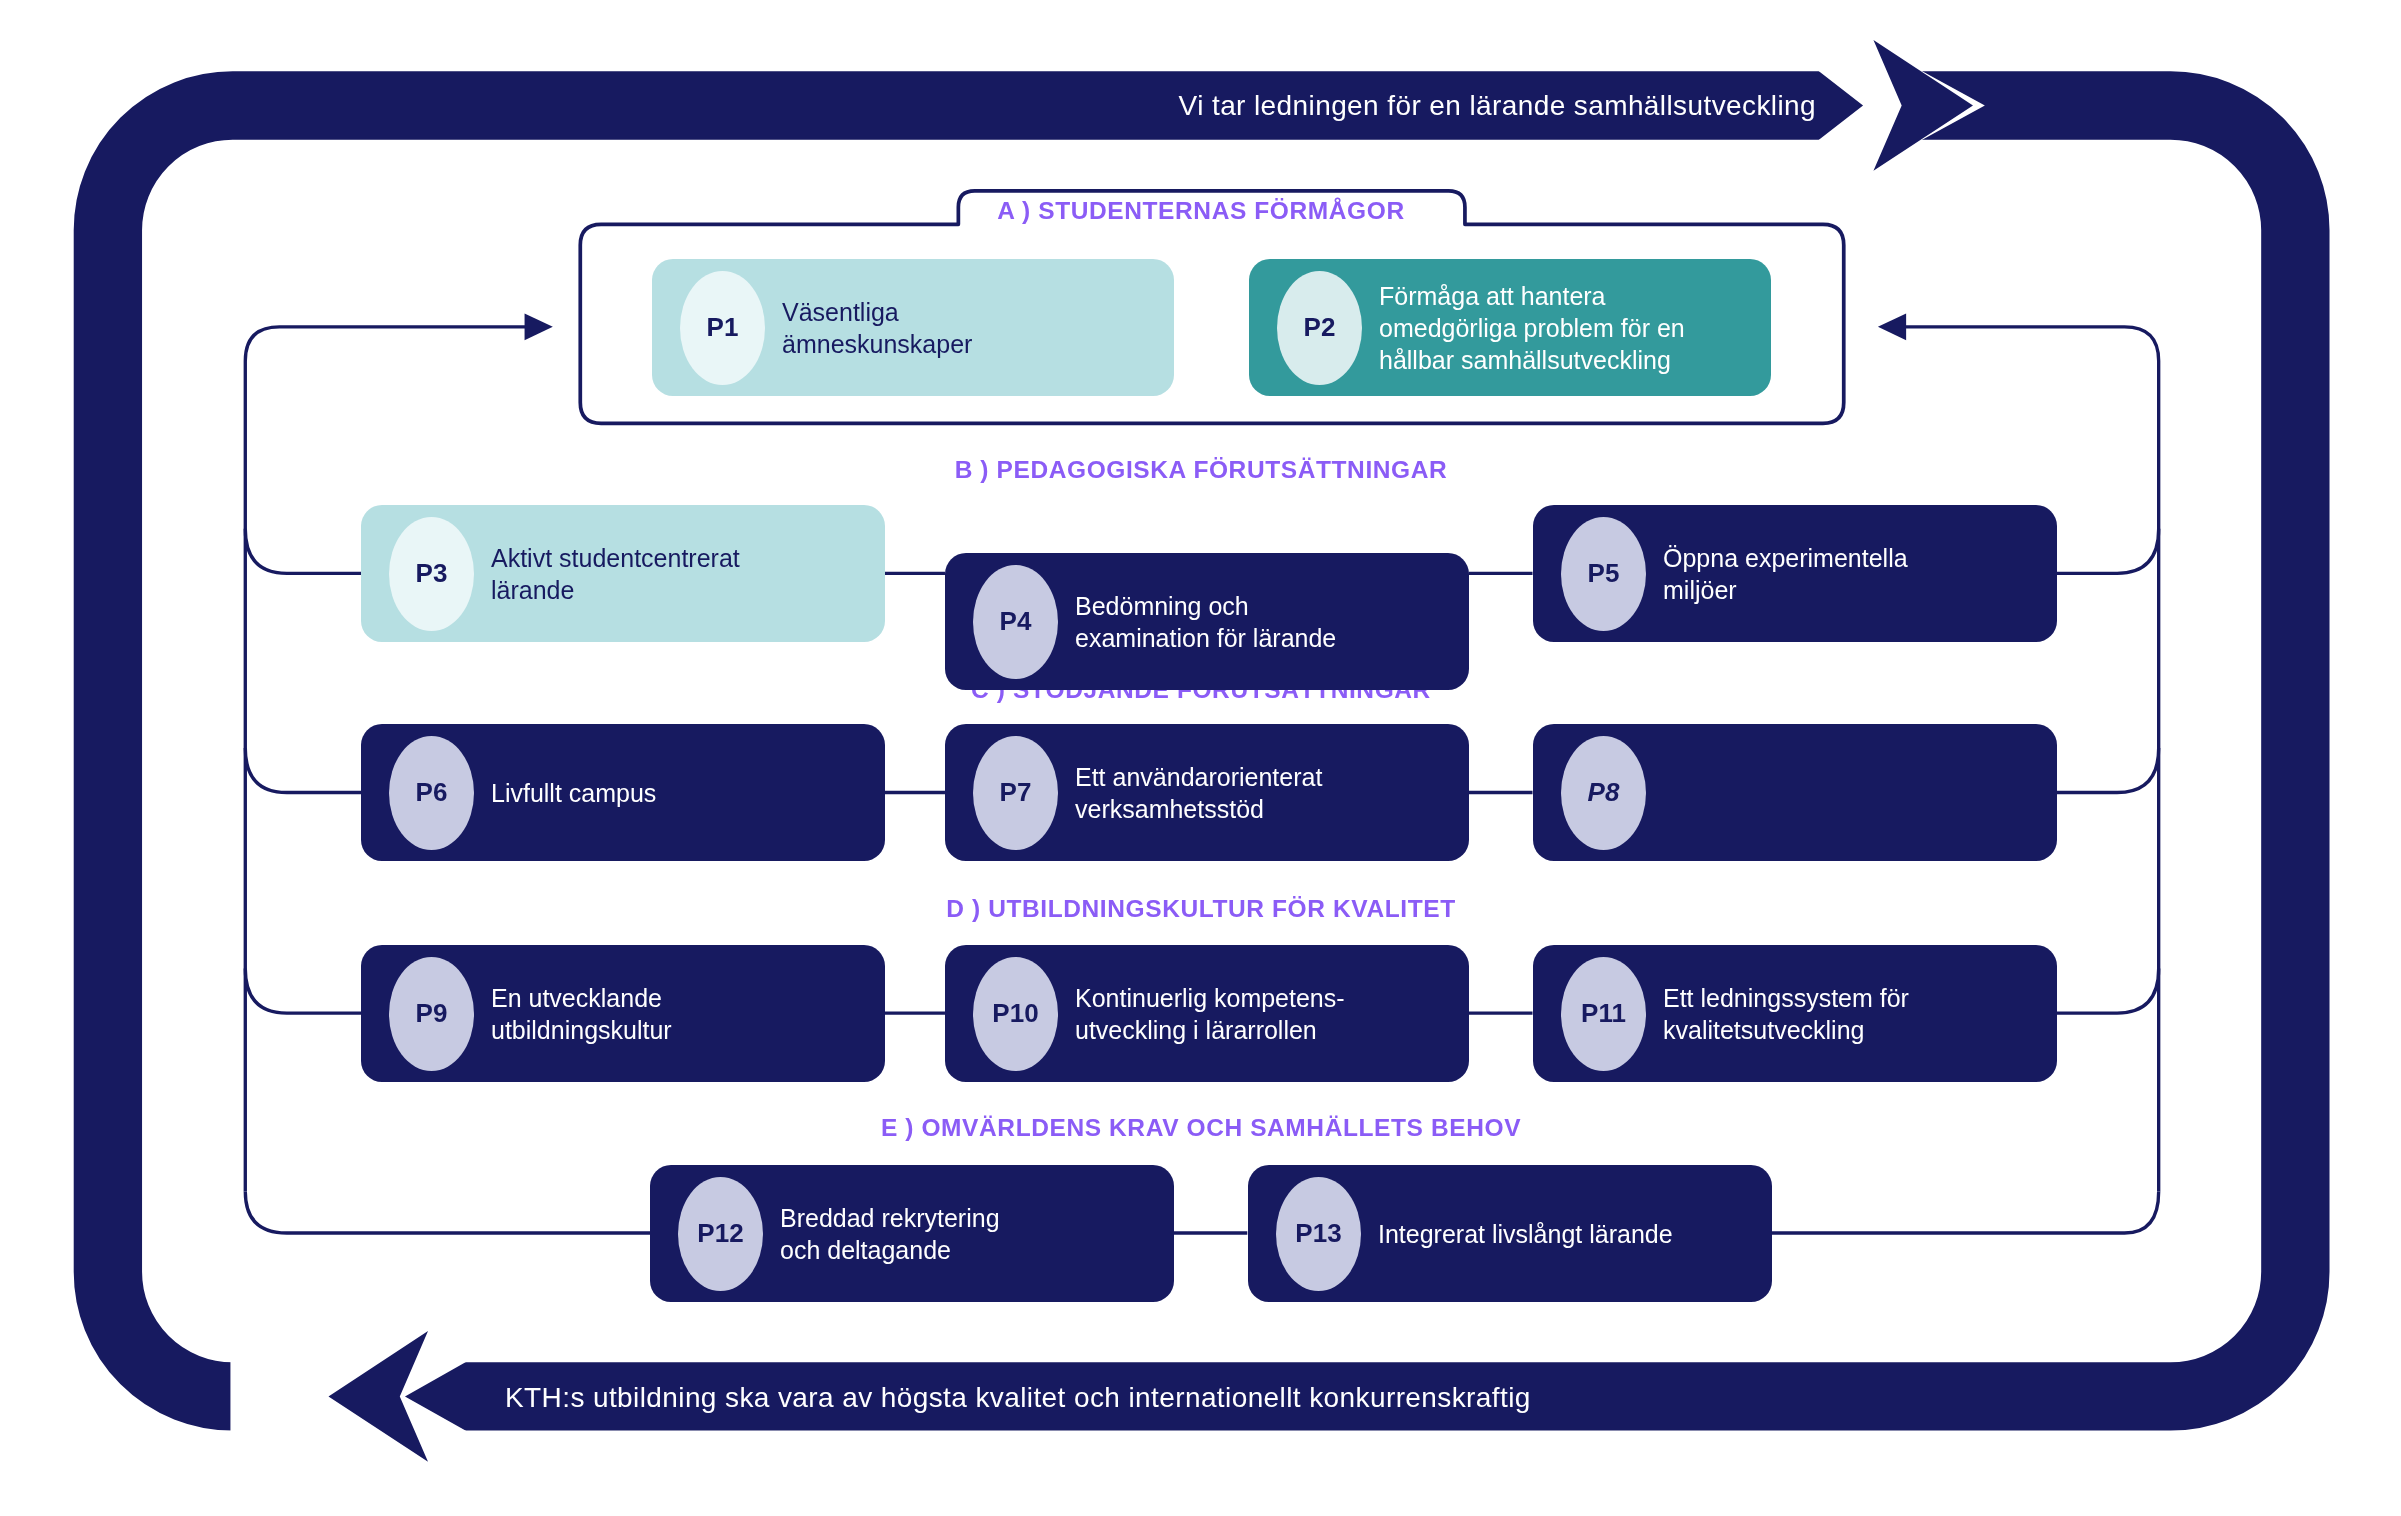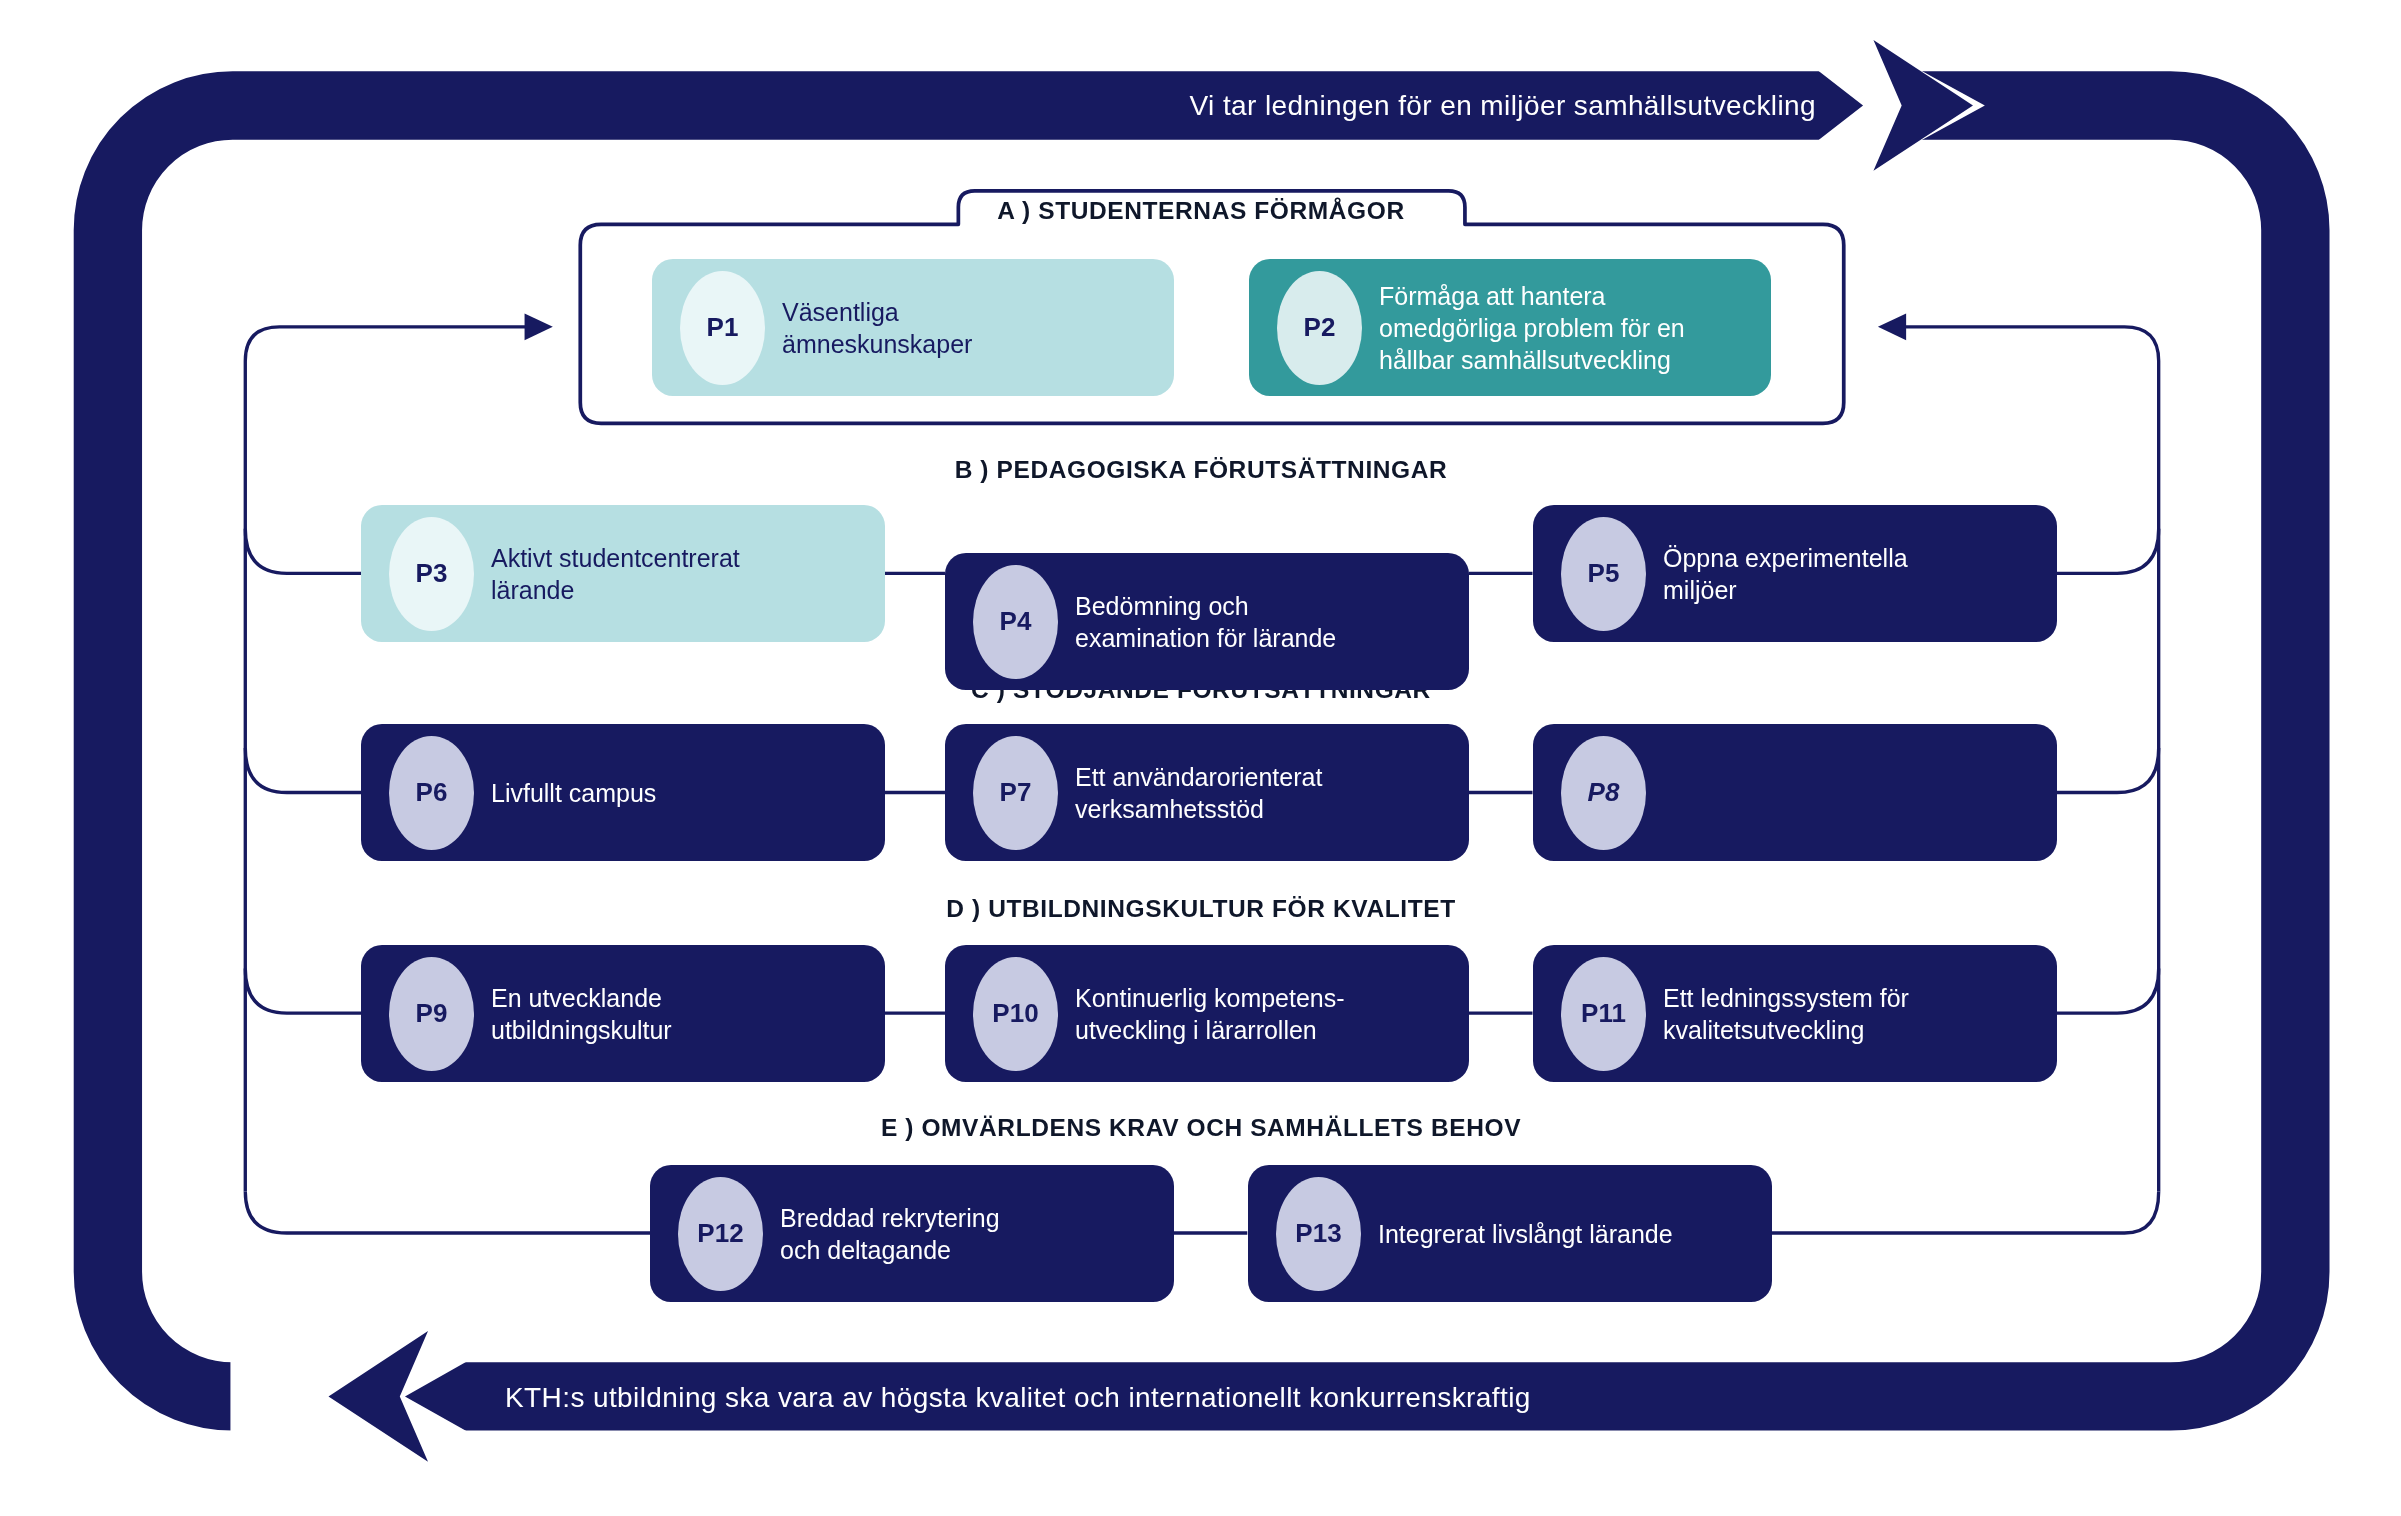--- a/index.html
+++ b/index.html
@@ -13,21 +13,21 @@
   .bandtext{
     position:absolute;color:#ffffff;font-size:28px;font-weight:400;
     white-space:nowrap;transform:translateY(-50%);letter-spacing:0.4px;
   }
   .band-top{top:106px;right:585px;}
   .band-bottom{top:1398px;left:505px;}
 
   
   .slabel{
     position:absolute;transform:translate(-50%,-50%);
-    color:#0f172a;font-weight:bold;font-size:24.5px;letter-spacing:0.6px;
+    color:#8b5cf6;font-weight:bold;font-size:24.5px;letter-spacing:0.6px;
     white-space:nowrap;
   }
   .sl-a{left:1201px;top:211px;}
   .sl-b{left:1201px;top:470px;}
   .sl-c{left:1201px;top:690px;}
   .sl-d{left:1201px;top:909px;}
   .sl-e{left:1201px;top:1128px;}
 
   
   .pbox{position:absolute;border-radius:21px;box-sizing:border-box;}
@@ -103,21 +103,21 @@
       <path d="M 1191,1067 H 1272"></path>
       <path d="M 1977,1067 H 2063"></path>
       <path d="M 1191,1364 H 1272"></path>
       <path d="M 1977,1364 H 2063"></path>
       <path d="M 1580,1660 H 1679"></path>
     </g>
     <polygon points="744,440 706,422 706,458" fill="#171a60"></polygon>
     <polygon points="2528,440 2566,422 2566,458" fill="#171a60"></polygon>
   </svg>
 
-  <div class="bandtext band-top">Vi tar ledningen för en miljöer samhällsutveckling</div>
+  <div class="bandtext band-top">Vi tar ledningen för en lärande samhällsutveckling</div>
   <div class="bandtext band-bottom">KTH:s utbildning ska vara av högsta kvalitet och internationellt konkurrenskraftig</div>
 
   <div class="slabel sl-a">A )  STUDENTERNAS FÖRMÅGOR</div>
   <div class="slabel sl-b">B )  PEDAGOGISKA FÖRUTSÄTTNINGAR</div>
   <div class="slabel sl-c">C )  STÖDJANDE FÖRUTSÄTTNINGAR</div>
   <div class="slabel sl-d">D )  UTBILDNINGSKULTUR FÖR KVALITET</div>
   <div class="slabel sl-e">E )  OMVÄRLDENS KRAV OCH SAMHÄLLETS BEHOV</div>
 
   <div class="pbox lightteal pos-p1">
     <div class="pcircle">P1</div>

